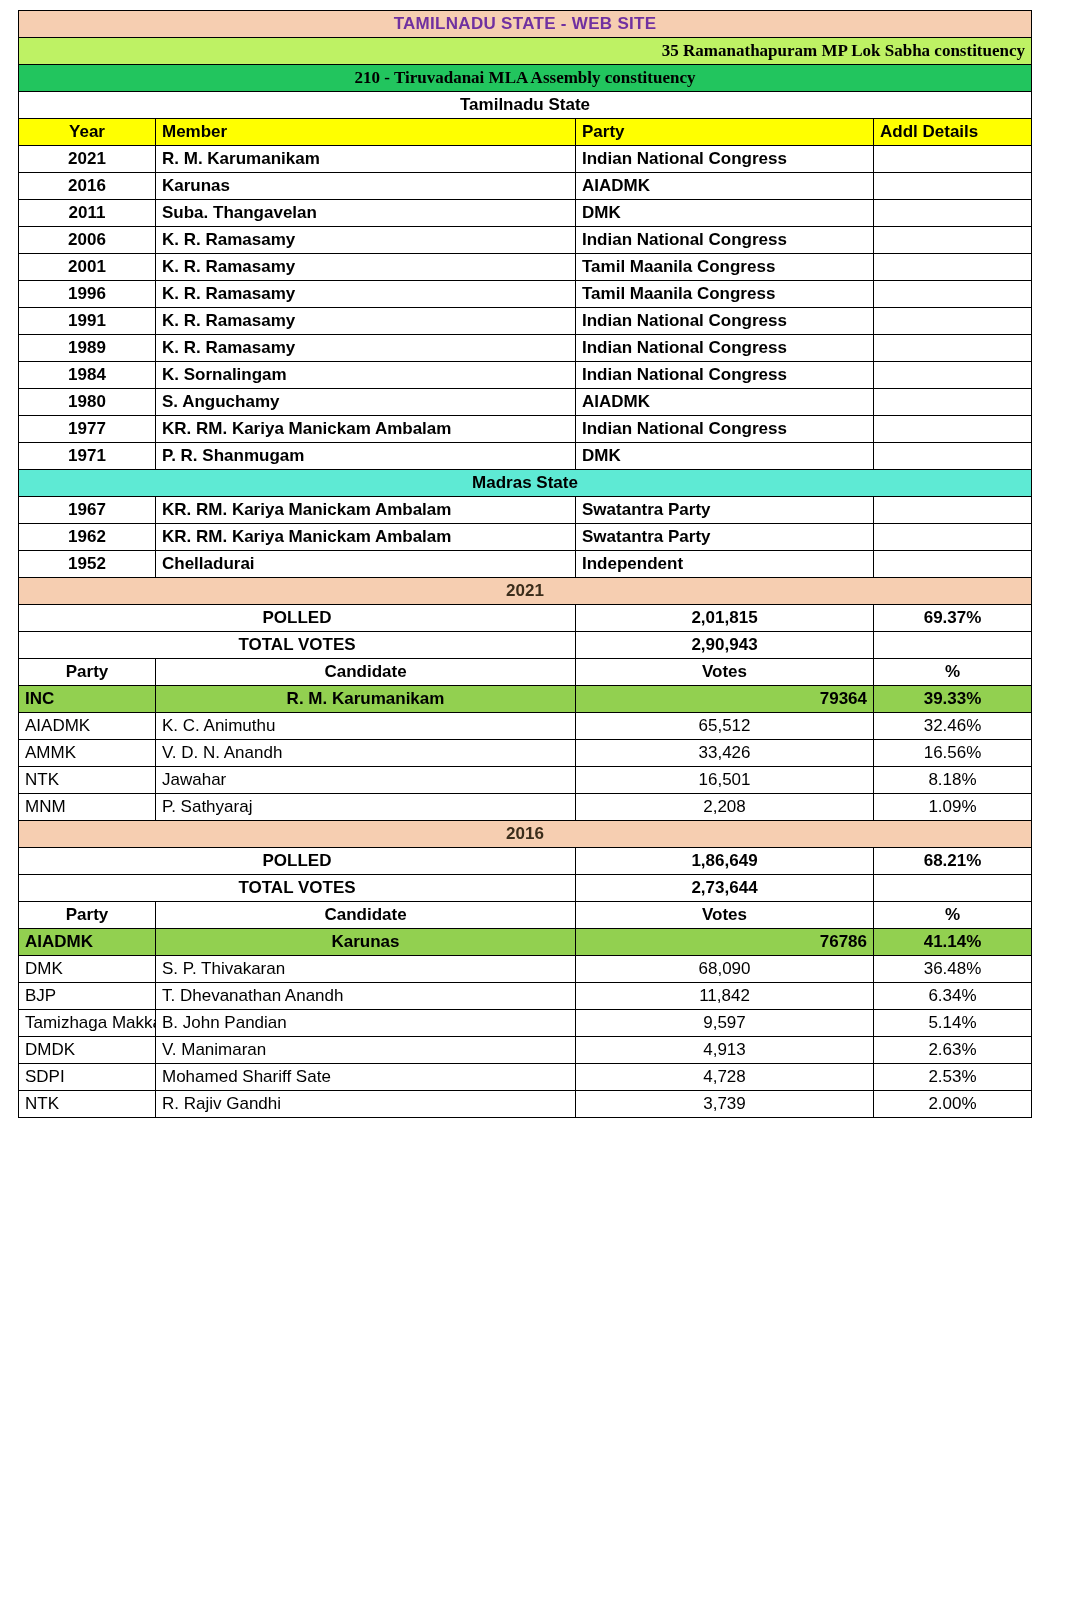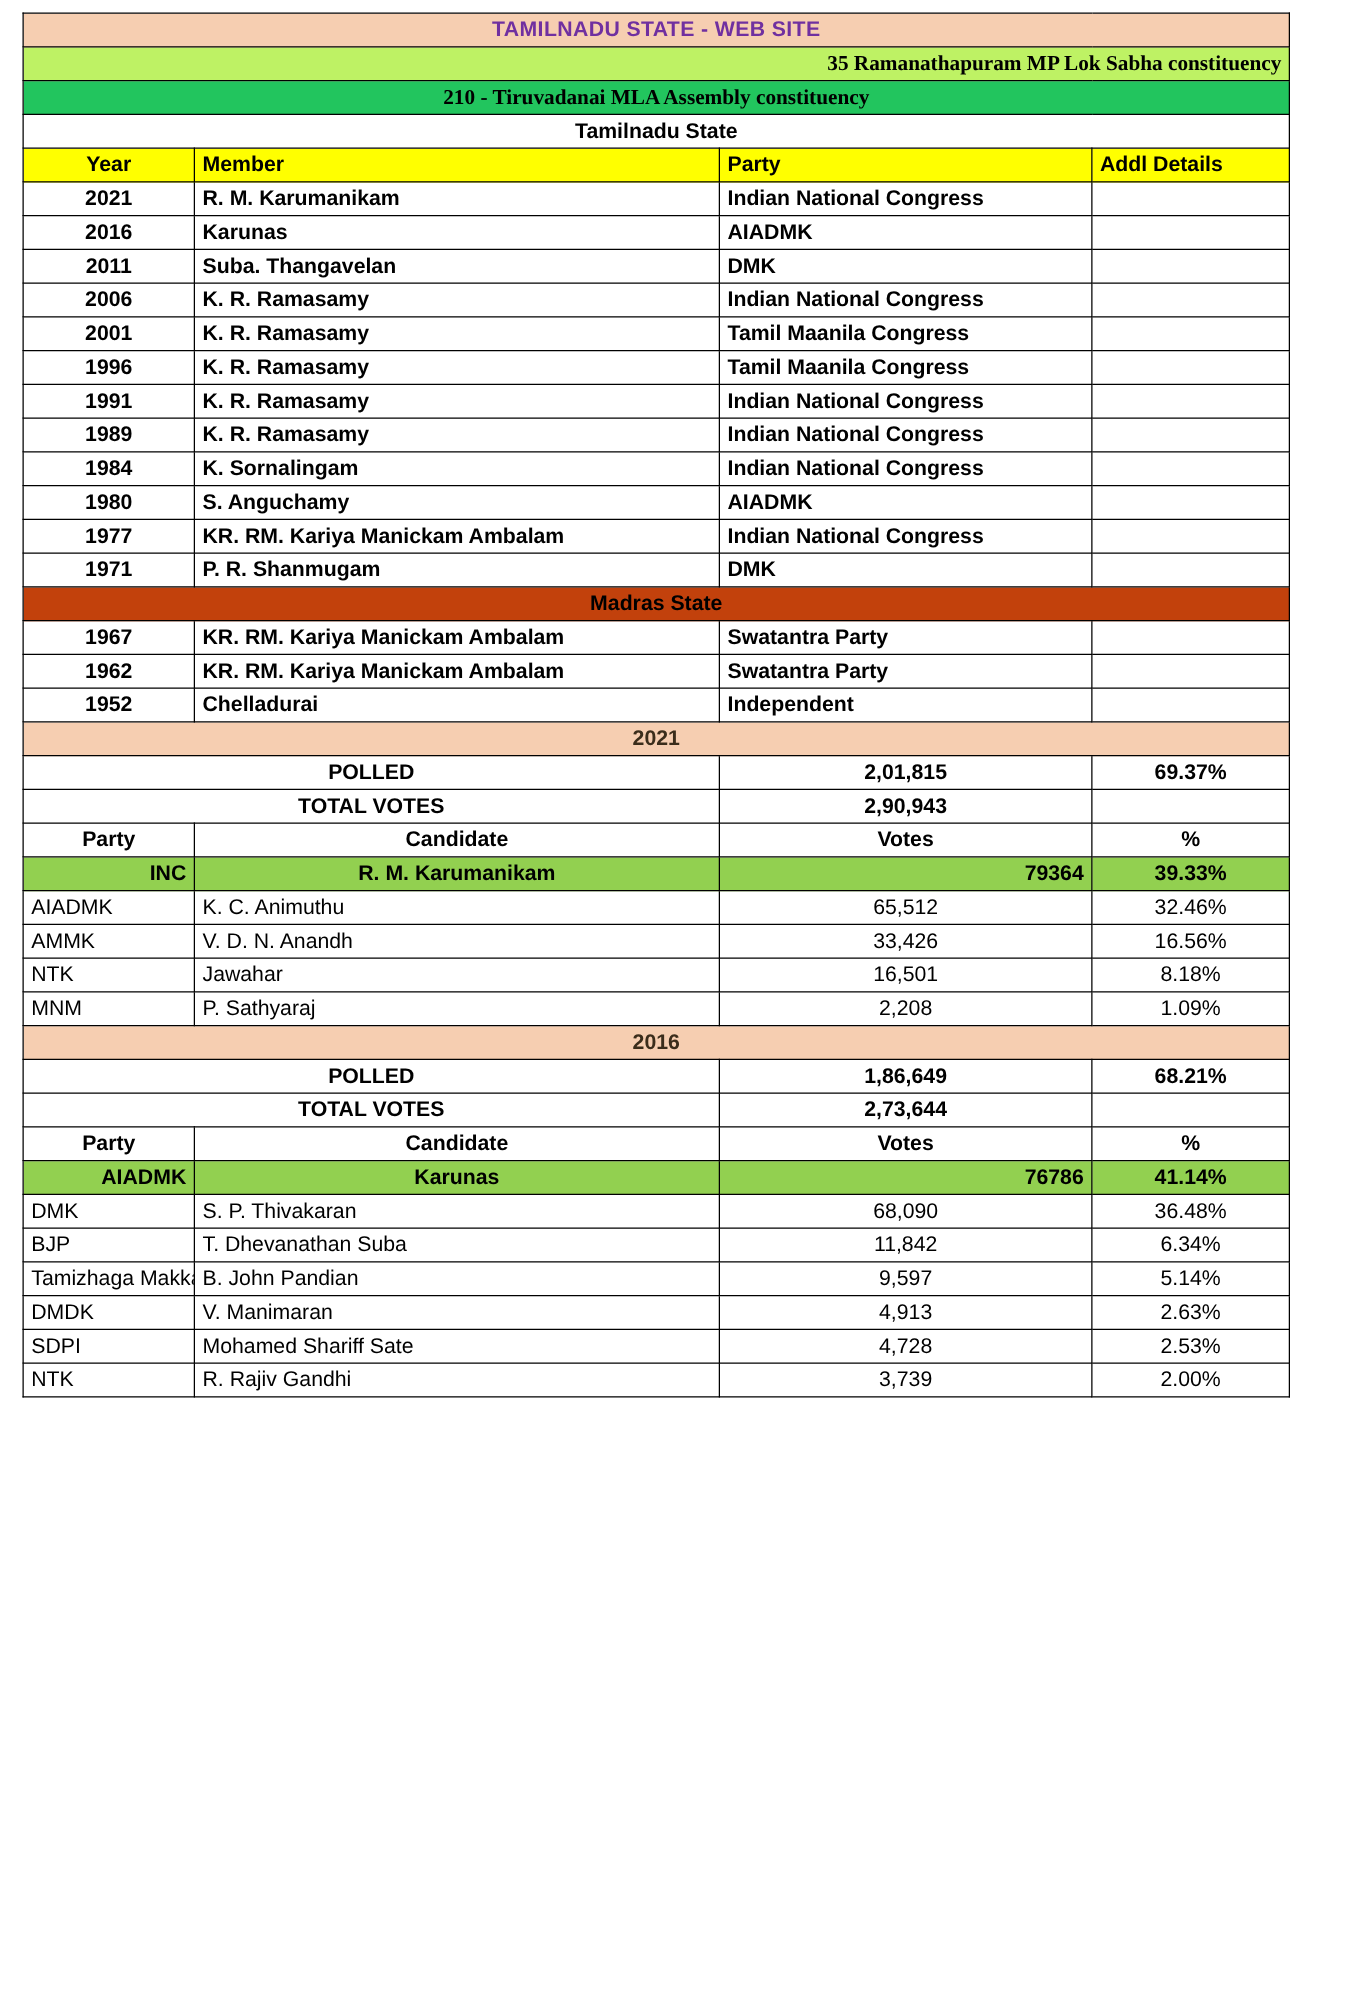--- a/index.html
+++ b/index.html
@@ -73,21 +73,21 @@
   .year{
     text-align:center;
     font-weight:bold;
     font-size:17px;
   }
   .member, .party{
     font-weight:bold;
     font-size:17px;
   }
   .madras{
-    background:#c2410c;
+    background:#5eead4;
     text-align:center;
     font-weight:bold;
     font-size:24px;
     padding:3px 4px;
   }
   .yearband{
     background:#f6ceb1;
     text-align:center;
     font-weight:bold;
     font-size:19px;
@@ -107,21 +107,21 @@
   .colhdr{
     text-align:center;
     font-weight:bold;
     font-size:20px;
   }
   .winner td{
     background:#92d050;
     font-weight:bold;
     font-size:19px;
   }
-  .winner .p{text-align:right;margin-top:32px;}
+  .winner .p{text-align:left;margin-top:32px;}
   .winner .c{text-align:center;}
   .winner .v{text-align:right;}
   .winner .pc{text-align:center;}
   .cand-party{
     font-size:17px;
     white-space:nowrap;
     overflow:hidden;
   }
   .cand-name{font-size:17px;}
   .cand-votes{text-align:center;font-size:17px;}
@@ -330,21 +330,21 @@
       <td class="pc">41.14%</td>
     </tr>
     <tr>
       <td class="cand-party">DMK</td>
       <td class="cand-name">S. P. Thivakaran</td>
       <td class="cand-votes">68,090</td>
       <td class="cand-pct">36.48%</td>
     </tr>
     <tr>
       <td class="cand-party">BJP</td>
-      <td class="cand-name">T. Dhevanathan Suba</td>
+      <td class="cand-name">T. Dhevanathan Anandh</td>
       <td class="cand-votes">11,842</td>
       <td class="cand-pct">6.34%</td>
     </tr>
     <tr>
       <td class="cand-party">Tamizhaga Makkal Munnetra Kazhagam</td>
       <td class="cand-name">B. John Pandian</td>
       <td class="cand-votes">9,597</td>
       <td class="cand-pct">5.14%</td>
     </tr>
     <tr>

